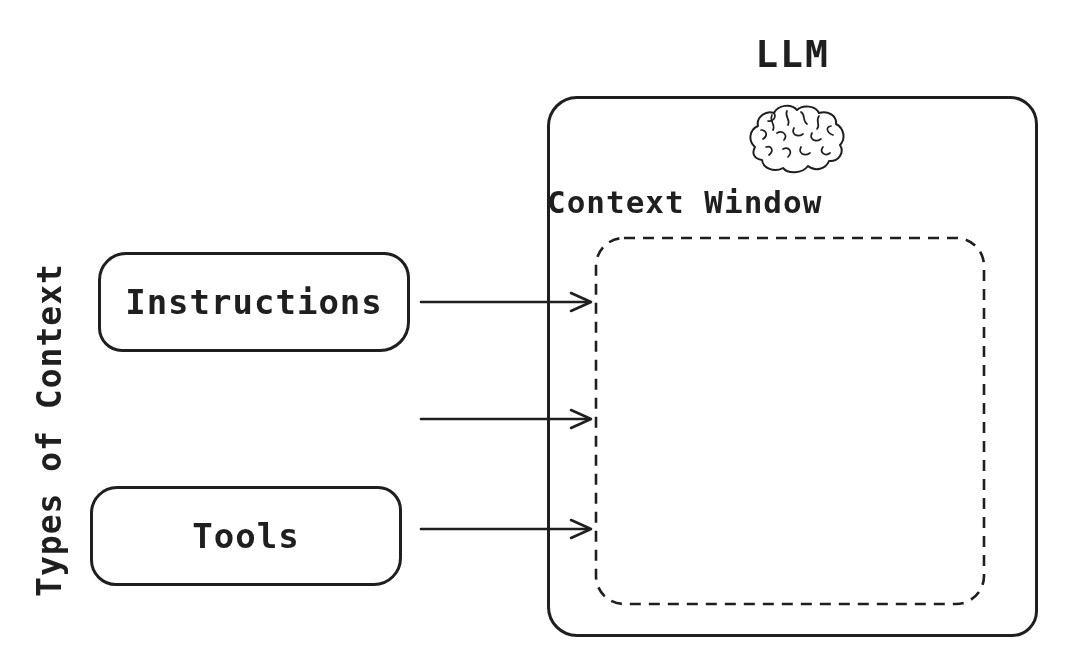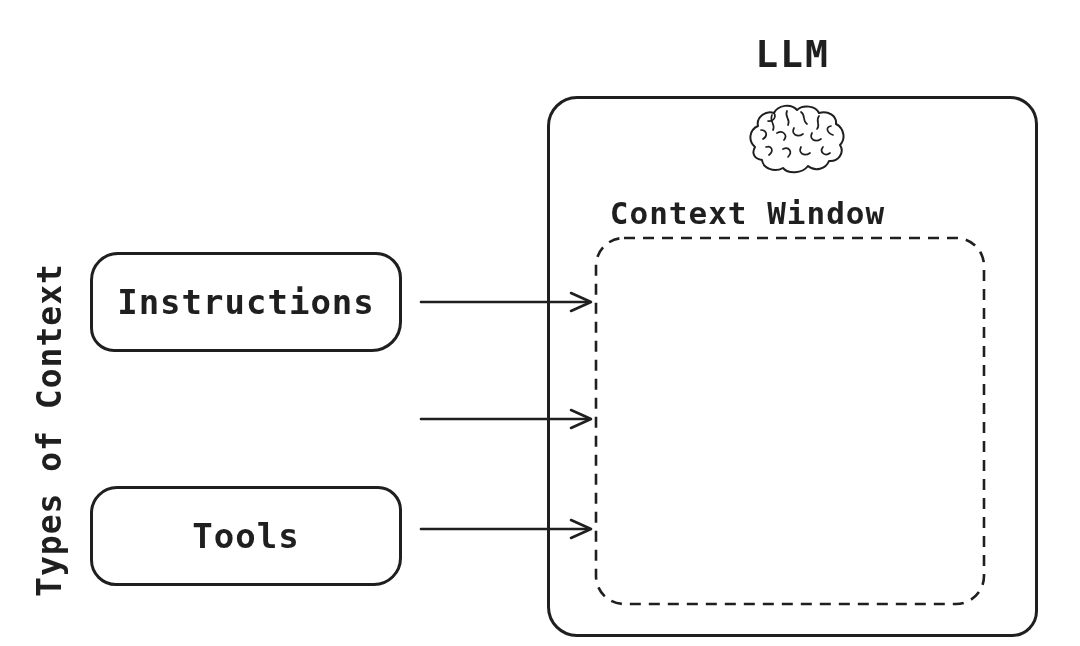--- a/index.html
+++ b/index.html
@@ -43,21 +43,21 @@
     height: 100px;
     border: 3px solid var(--ink);
     background: var(--bg);
     display: flex;
     align-items: center;
     justify-content: center;
     font-size: 34px;
     font-weight: bold;
     letter-spacing: 1px;
   }
-  .box-instructions { top: 252px; border-radius: 28px 26px 30px 24px; }
+  .box-instructions { top: 252px; border-radius: 28px 26px 30px 24px; margin-left: 8px; }
   .box-knowledge    { top: 369px; border-radius: 25px 29px 26px 30px; }
   .box-tools        { top: 486px; border-radius: 27px 24px 28px 26px; }
 
   
   .llm-box {
     position: absolute;
     left: 547px;
     top: 96px;
     width: 491px;
     height: 541px;
@@ -71,23 +71,22 @@
     top: 32px;
     width: 491px;
     text-align: center;
     font-size: 38px;
     font-weight: bold;
     letter-spacing: 2px;
   }
   .cw-label {
     position: absolute;
     left: 547px;
-    top: 195px;
+    top: 184px;
     width: 401px;
-    text-align: center;
     font-size: 31px;
     font-weight: bold;
     letter-spacing: 1px;
   }
 
   
   .cw-box {
     position: absolute;
     left: 594px;
     top: 236px;

